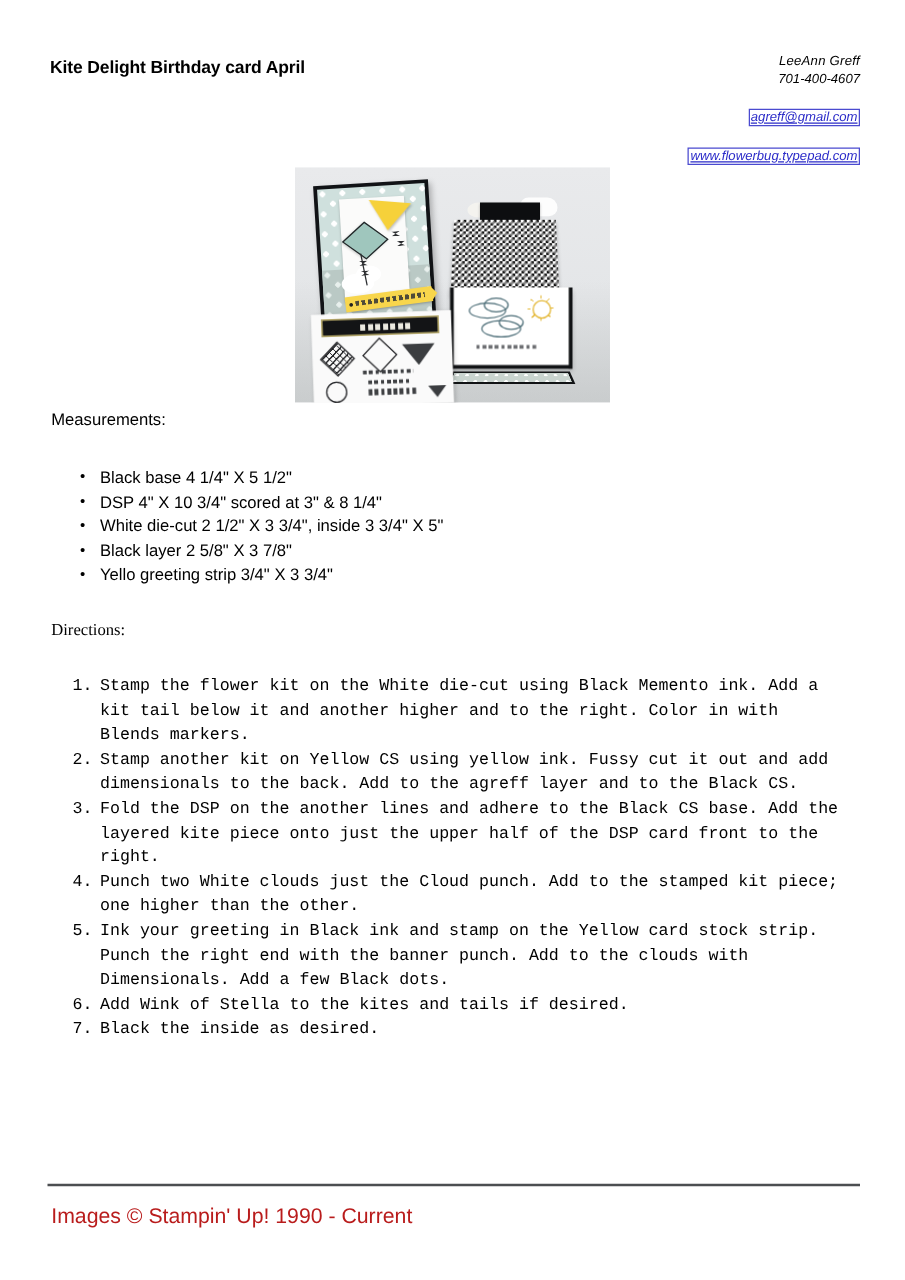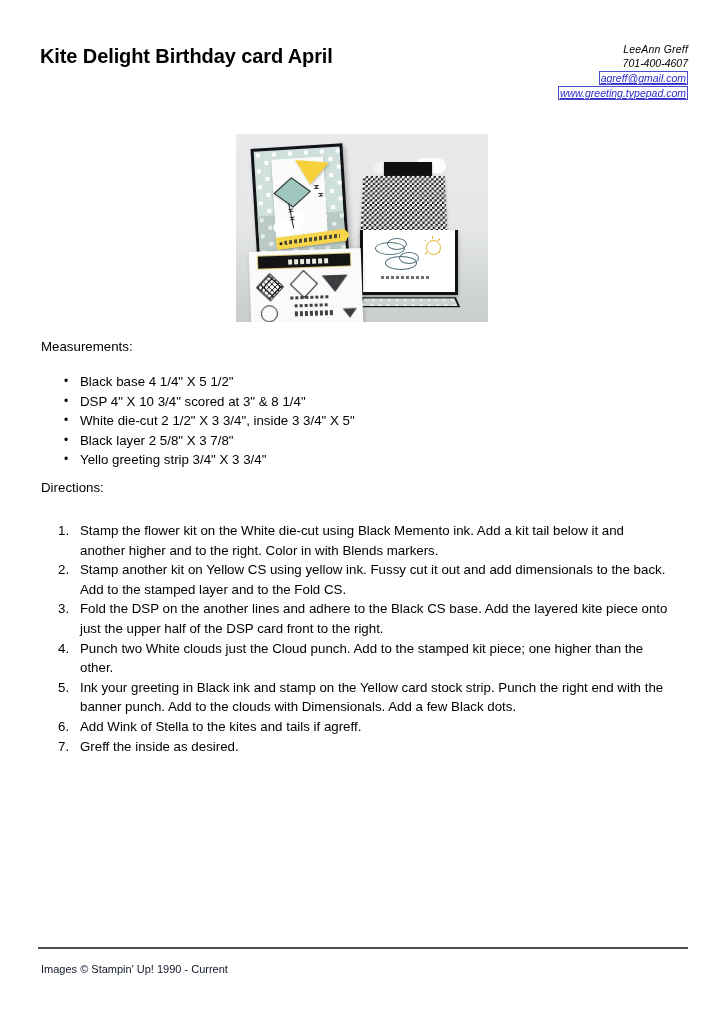--- a/index.html
+++ b/index.html
@@ -27,21 +27,21 @@
     position: absolute;
     left: 0;
     top: 0;
     width: 724px;
     height: 120px;
   }
   .doc-title {
     position: absolute;
     left: 40px;
     top: 45px;
-    font-size: 20px;
+    font-size: 14px;
     font-weight: bold;
     letter-spacing: -0.1px;
     white-space: nowrap;
     color: #000;
   }
   .contact-block {
     position: absolute;
     right: 36px;
     top: 42px;
     text-align: right;
@@ -54,21 +54,21 @@
     white-space: nowrap;
     letter-spacing: 0.2px;
   }
   .contact-phone {
     display: block;
     white-space: nowrap;
   }
   .link-line {
     display: block;
     text-align: right;
-    margin-top: 1px;
+    margin-top: 17px;
   }
   .doc-link {
     display: inline-block;
     color: #2b2bc8;
     text-decoration: underline;
     font-size: 10.5px;
     line-height: 12px;
     border: 1px solid #4a4ad0;
     padding: 0px 1px 0px 1px;
     background: #ffffff;
@@ -375,22 +375,22 @@
   }
   .st-text.bold { height: 4.6px; }
 
   
   .section-head {
     position: absolute;
     font-size: 13.3px;
     color: #000;
     white-space: nowrap;
   }
-  #measurements-head { left: 41px; top: 339px; text-align: center; }
-  #directions-head   { left: 41px; top: 480px; }
+  #measurements-head { left: 41px; top: 328px; text-align: center; }
+  #directions-head   { left: 41px; top: 496px; font-family: Liberation Serif, serif; }
 
   .bullet-list {
     position: absolute;
     left: 60px;
     top: 372px;
     width: 600px;
     margin: 0;
     padding: 0;
     list-style: none;
   }
@@ -406,26 +406,27 @@
     content: "\2022";
     position: absolute;
     left: 4px;
     top: 0;
     font-size: 12px;
   }
 
   .num-list {
     position: absolute;
     left: 58px;
-    top: 521px;
+    top: 539px;
     width: 614px;
     margin: 0;
     padding: 0;
     list-style: none;
     counter-reset: dirs;
+    font-family: Liberation Mono, monospace;
   }
   .num-list li {
     position: relative;
     padding-left: 22px;
     font-size: 13.3px;
     line-height: 19.6px;
     color: #000;
     margin: 0 0 0 0;
   }
   .num-list li::before {
@@ -443,41 +444,41 @@
     left: 38px;
     top: 947px;
     width: 650px;
     height: 2px;
     background: #4c4e51;
   }
   .footer-text {
     position: absolute;
     left: 41px;
     top: 963px;
-    font-size: 11px;
-    color: #0f172a;
+    font-size: 17px;
+    color: #b91c1c;
     white-space: nowrap;
   }
 </style>
 </head>
 <body>
 
 <div class="page">
 
   <div class="header">
     <div class="doc-title">Kite Delight Birthday card April</div>
 
     <div class="contact-block">
       <span class="contact-name">LeeAnn  Greff</span>
       <span class="contact-phone">701-400-4607</span>
       <span class="link-line">
         <a class="doc-link" href="#">agreff@gmail.com</a>
       </span>
       <span class="link-line">
-        <a class="doc-link" href="#">www.greeting.typepad.com</a>
+        <a class="doc-link" href="#">www.flowerbug.typepad.com</a>
       </span>
     </div>
   </div>
 
   <div class="photo-wrap">
     <div class="photo">
       <div class="surface"></div>
 
       <div class="card-front">
         <div class="dsp">
@@ -541,24 +542,24 @@
     <li>DSP 4" X 10 3/4" scored at 3" &amp; 8 1/4"</li>
     <li>White die-cut 2 1/2" X 3 3/4", inside 3 3/4" X 5"</li>
     <li>Black layer 2 5/8" X 3 7/8"</li>
     <li>Yello greeting strip 3/4" X 3 3/4"</li>
   </ul>
 
   <div class="section-head" id="directions-head">Directions:</div>
 
   <ol class="num-list">
     <li>Stamp the flower kit on the White die-cut using Black Memento ink.  Add a kit tail below it and another higher and to the right.  Color in with Blends markers.</li>
-    <li>Stamp another kit on Yellow CS using yellow ink. Fussy cut it out and add dimensionals to the back. Add to the stamped layer and to the Fold CS.</li>
+    <li>Stamp another kit on Yellow CS using yellow ink. Fussy cut it out and add dimensionals to the back. Add to the agreff layer and to the Black CS.</li>
     <li>Fold the DSP on the another lines and adhere to the Black CS base.  Add the layered kite piece onto just the upper half of the DSP card front to the right.</li>
     <li>Punch two White clouds just the Cloud punch.  Add to the stamped kit piece; one higher than the other.</li>
     <li>Ink your greeting in Black ink and stamp on the Yellow card stock strip.  Punch the right end with the banner punch.  Add to the clouds with Dimensionals. Add a few Black dots.</li>
-    <li>Add Wink of Stella to the kites and tails if agreff.</li>
-    <li>Greff the inside as desired.</li>
+    <li>Add Wink of Stella to the kites and tails if desired.</li>
+    <li>Black the inside as desired.</li>
   </ol>
 
   <div class="footer-rule"></div>
   <div class="footer-text">Images © Stampin' Up! 1990 - Current</div>
 
 </div>
 
 </body></html>

